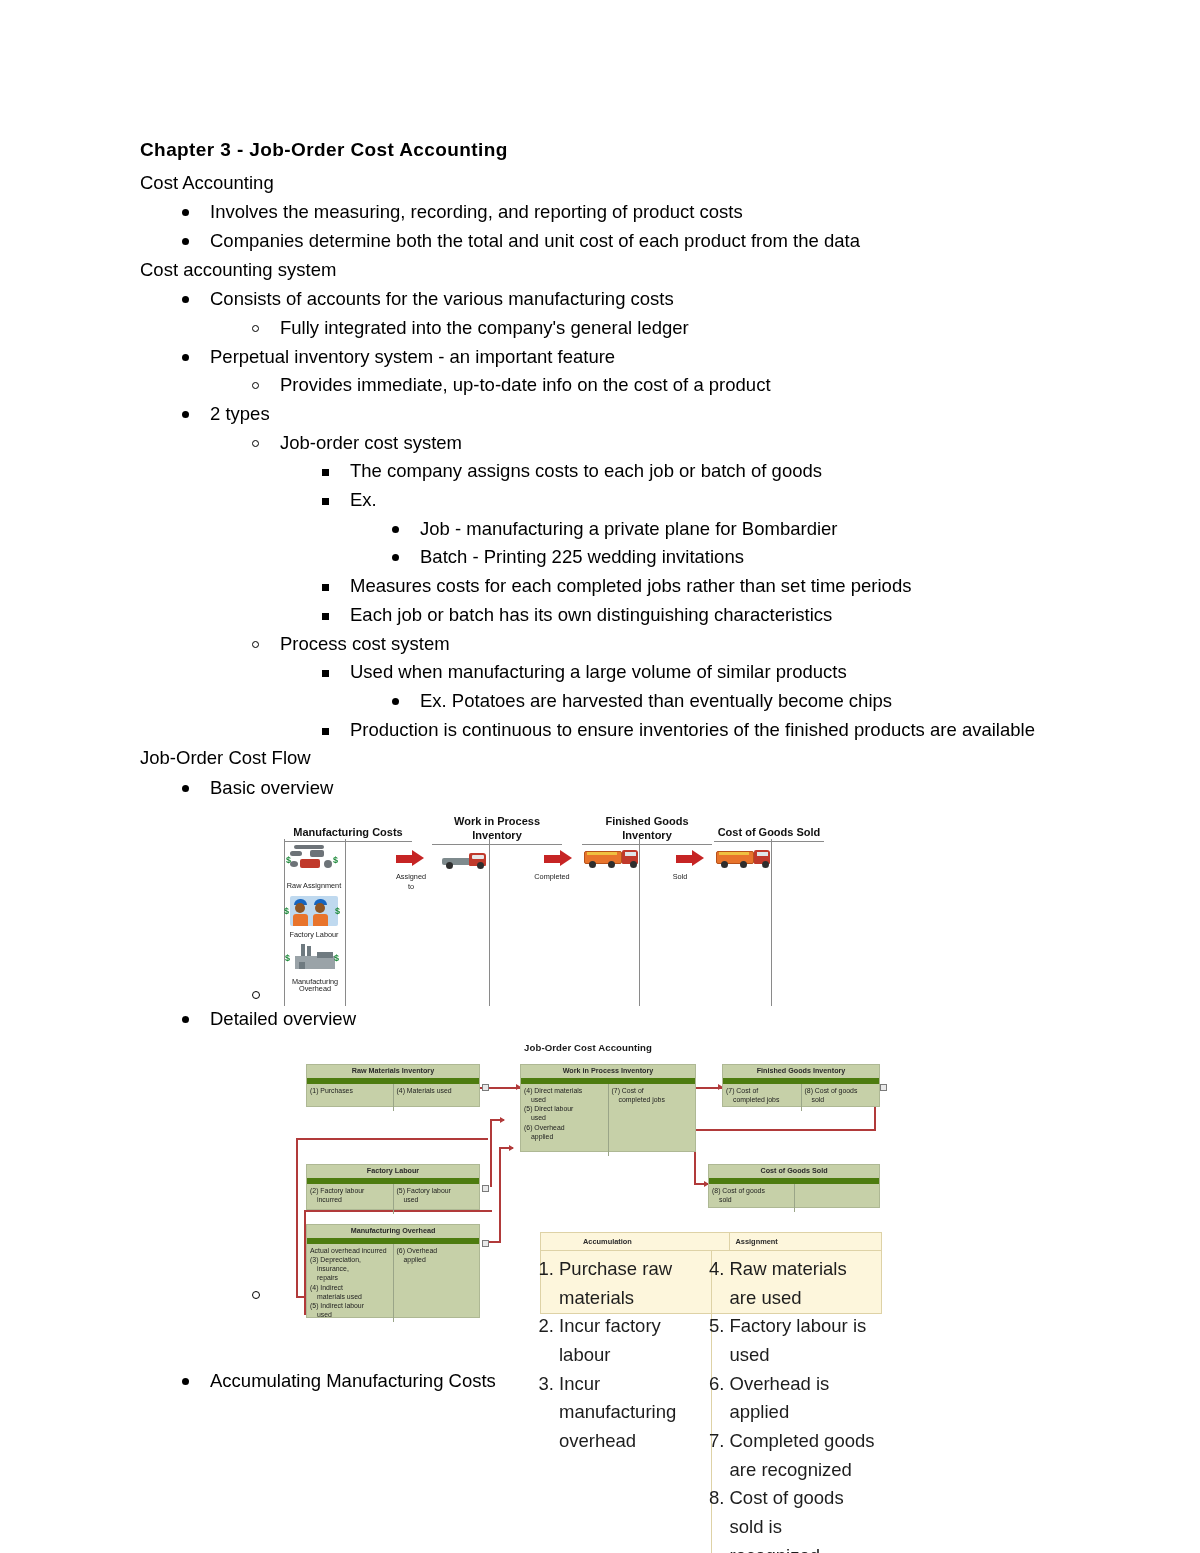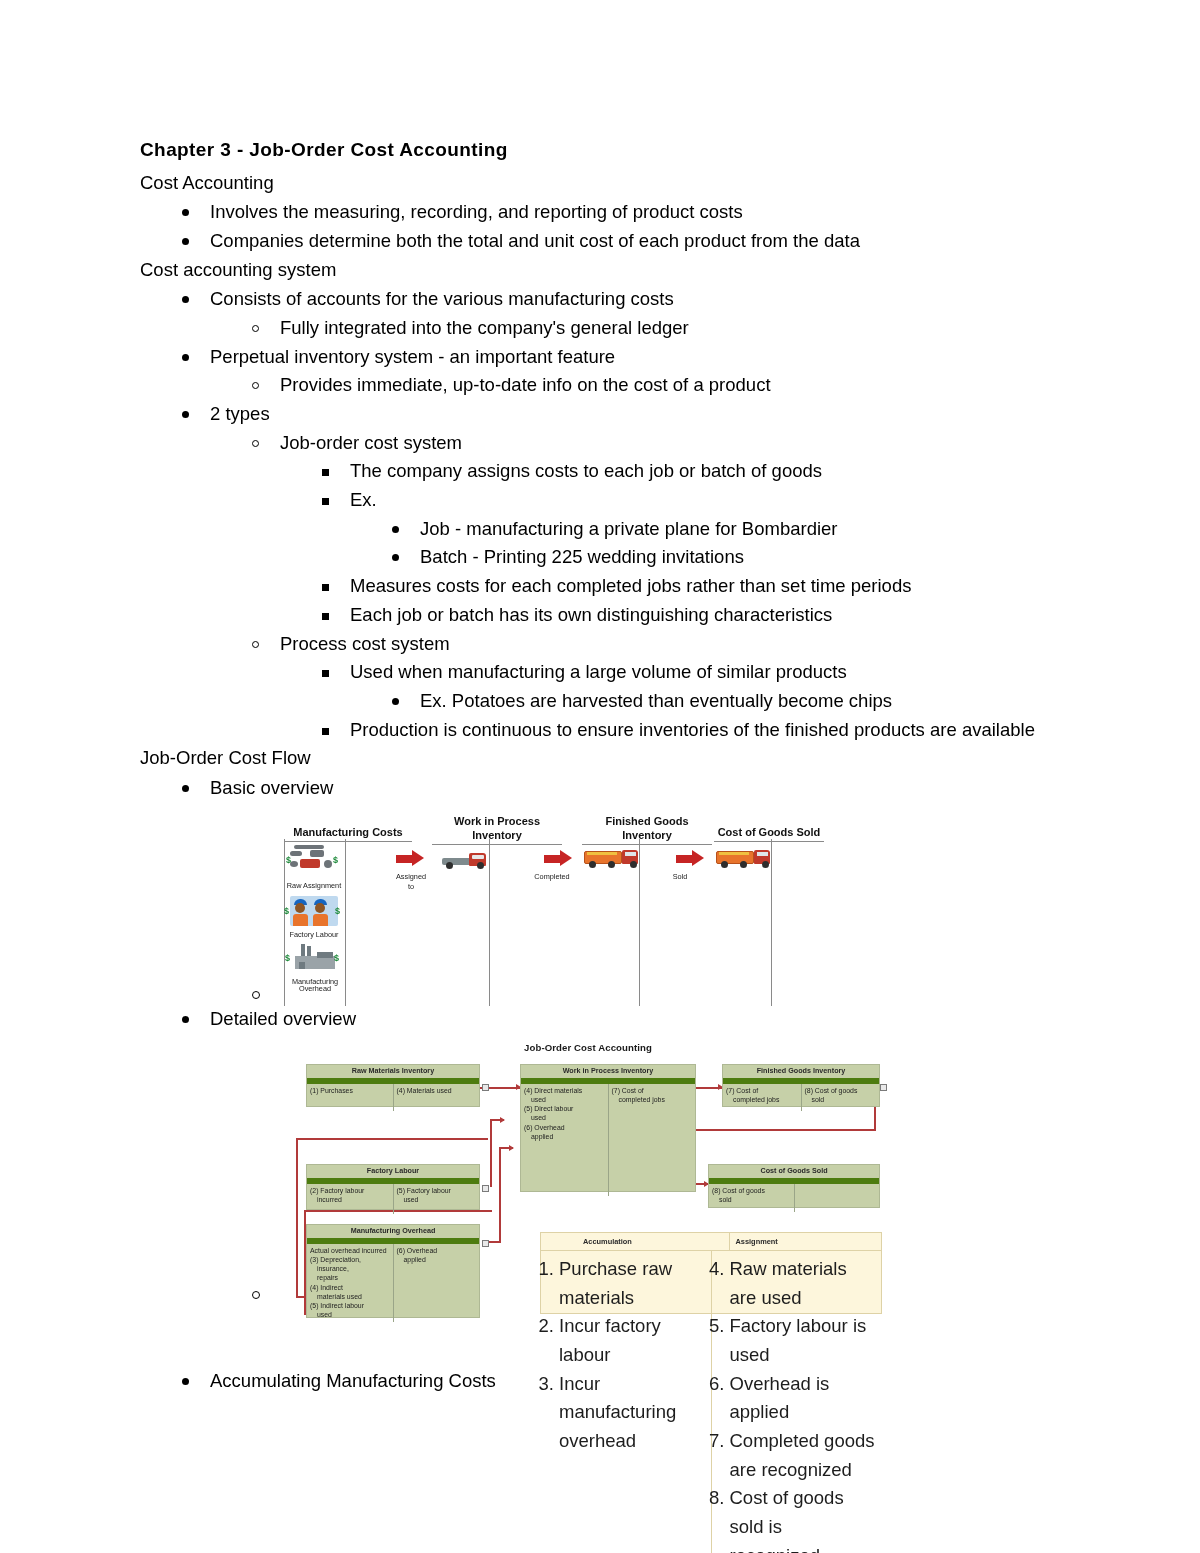--- a/index.html
+++ b/index.html
@@ -377,21 +377,21 @@
    <div class="ahead" style="left:26px;top:268.5px;"></div>
 
    <div class="tbox" style="left:18px;top:22px;width:174px;height:43px;">
      <div class="th">Raw Materials Inventory</div>
      <div class="body">
        <div class="cell left">(1) Purchases</div>
        <div class="cell">(4) Materials used</div>
      </div>
    </div>
 
-   <div class="tbox" style="left:232px;top:22px;width:176px;height:128px;">
+   <div class="tbox" style="left:232px;top:22px;width:176px;height:88px;">
      <div class="th">Work in Process Inventory</div>
      <div class="body">
        <div class="cell left">
          <span>(4) Direct materials</span>
          <span class="ind">used</span>
          <span>(5) Direct labour</span>
          <span class="ind">used</span>
          <span>(6) Overhead</span>
          <span class="ind">applied</span>
        </div>

